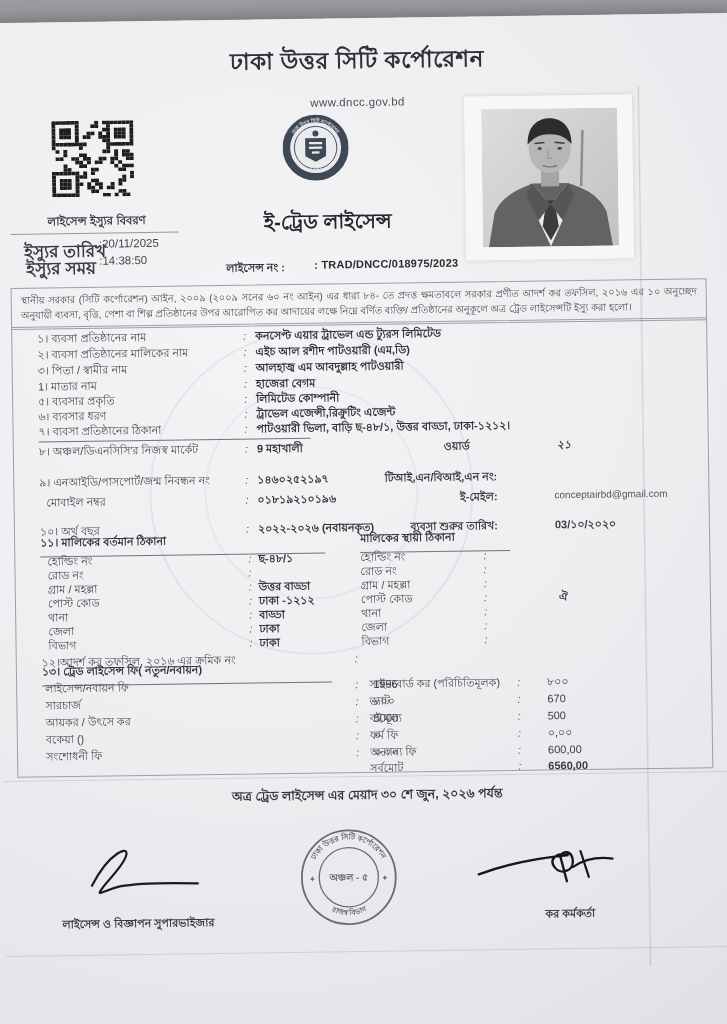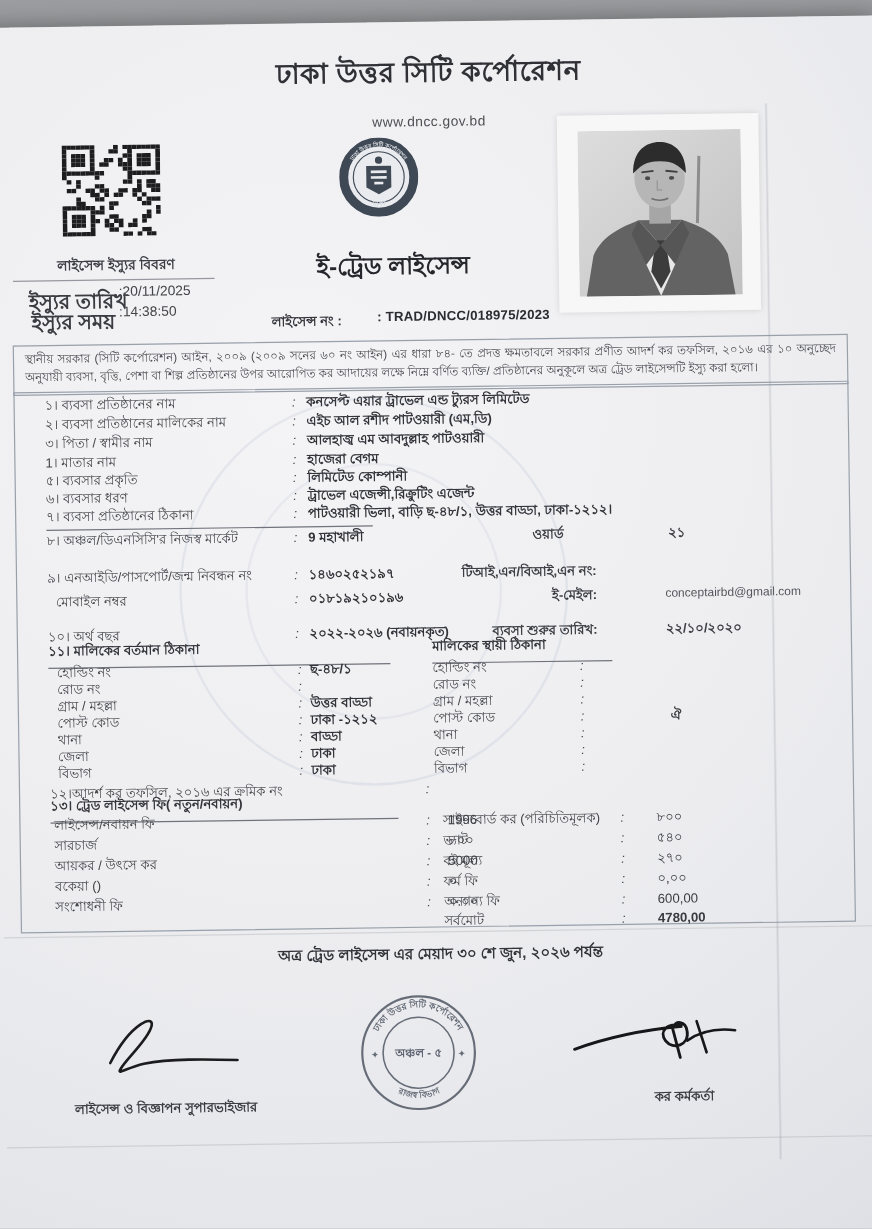--- a/index.html
+++ b/index.html
@@ -46,21 +46,21 @@
   .legal-text{position:absolute;left:9px;top:4px;width:676px;font-size:9.8px;line-height:1.55;color:#4a4b52;text-align:justify;}
 
   .main-box{top:322px;left:14px;width:694px;height:449px;border:1px solid #98a0aa;}
   .row{position:absolute;left:0;width:100%;height:15px;font-size:11px;line-height:14px;color:#45464c;}
   .row .lab{position:absolute;left:25px;white-space:nowrap;}
   .row .col{position:absolute;left:231px;}
   .col::before{content:":";}
   .row .val{position:absolute;left:243px;font-weight:700;color:#33343a;white-space:nowrap;}
   .lab-underline{border-bottom:1px solid #70737b;padding-bottom:3px;width:272px;}
   .wlab{position:absolute;left:430px;font-weight:600;color:#3d3e44;text-align:right;}
-  .wval{position:absolute;left:543px;font-weight:600;color:#3d3e44;}
+  .wval{position:absolute;left:543px;font-weight:600;color:#3d3e44;font-style:italic;}
   .rlab{position:absolute;left:348px;width:135px;text-align:right;font-weight:600;color:#3d3e44;white-space:nowrap;}
   .rval{position:absolute;left:540px;font-weight:600;color:#3d3e44;white-space:nowrap;}
   .email-val{font-weight:400;font-size:10px;color:#55565c;}
 
   .sec-title{position:absolute;font-weight:700;color:#34353b;font-size:11px;padding-bottom:3px;border-bottom:1px solid #70737b;}
   .sec11{left:25px;width:285px;}
   .sec11p{left:345px;width:150px;}
   .sec13{left:25px;width:290px;}
 
   .arow .lab{left:32px;}
@@ -414,21 +414,21 @@
       <span class="val">০১৮১৯২১০১৯৬</span>
       <span class="rlab">ই-মেইল:</span>
       <span class="rval email-val">conceptairbd@gmail.com</span>
     </div>
 
     <div class="row" style="top:197px">
       <span class="lab">১০। অর্থ বছর</span>
           <i class="col"></i>
       <span class="val">২০২২-২০২৬ (নবায়নকৃত)</span>
       <span class="rlab">ব্যবসা শুরুর তারিখ:</span>
-      <span class="rval">২২/১০/২০২০</span>
+      <span class="rval">03/১০/২০২০</span>
     </div>
 
     <div class="sec-title sec11" style="top:207px">১১। মালিকের বর্তমান ঠিকানা</div>
     <div class="sec-title sec11p" style="top:207px">মালিকের স্থায়ী ঠিকানা</div>
 
     <div class="row arow" style="top:227px">
       <span class="lab">হোল্ডিং নং</span>
           <i class="col"></i>
       <span class="val">ছ-৪৮/১</span>
       <span class="plab">হোল্ডিং নং</span>
@@ -499,50 +499,50 @@
       <span class="rlab2">সাইনবোর্ড কর (পরিচিতিমূলক)</span>
           <i class="col rcol"></i>
       <span class="rval2">৮০০</span>
     </div>
     <div class="row frow" style="top:371px">
       <span class="lab">সারচার্জ</span>
           <i class="col"></i>
       <span class="val">৮০০</span>
       <span class="rlab2">ভ্যাট</span>
           <i class="col rcol"></i>
-      <span class="rval2">৫৪০</span>
+      <span class="rval2">670</span>
     </div>
     <div class="row frow" style="top:388px">
       <span class="lab">আয়কর / উৎসে কর</span>
           <i class="col"></i>
       <span class="val">5000</span>
       <span class="rlab2">বই মূল্য</span>
           <i class="col rcol"></i>
-      <span class="rval2">২৭০</span>
+      <span class="rval2">500</span>
     </div>
     <div class="row frow" style="top:405px">
       <span class="lab">বকেয়া ()</span>
           <i class="col"></i>
       <span class="val">০</span>
       <span class="rlab2">ফর্ম ফি</span>
           <i class="col rcol"></i>
       <span class="rval2">০,০০</span>
     </div>
     <div class="row frow" style="top:422px">
       <span class="lab">সংশোধনী ফি</span>
           <i class="col"></i>
       <span class="val">০.০০</span>
       <span class="rlab2">অন্যান্য ফি</span>
           <i class="col rcol"></i>
       <span class="rval2">600,00</span>
     </div>
     <div class="row frow" style="top:438px">
       <span class="rlab2">সর্বমোট</span>
           <i class="col rcol"></i>
-      <span class="rval2" style="font-weight:700">4780,00</span>
+      <span class="rval2" style="font-weight:700">6560,00</span>
     </div>
   </div>
 
   <div class="abs validity">অত্র ট্রেড লাইসেন্স এর মেয়াদ ৩০ শে জুন, ২০২৬ পর্যন্ত</div>
 
   <div class="sig" style="left:75px;top:838px;width:150px;height:60px;">
     <svg viewBox="0 0 150 60">
       <path d="M 12 44 C 30 10 52 2 46 16 C 41 28 24 42 20 50 C 18 54 26 48 40 45 C 62 41 92 42 118 43" fill="none" stroke="#1c1c1f" stroke-width="2.2" stroke-linecap="round"></path>
     </svg>
   </div>

